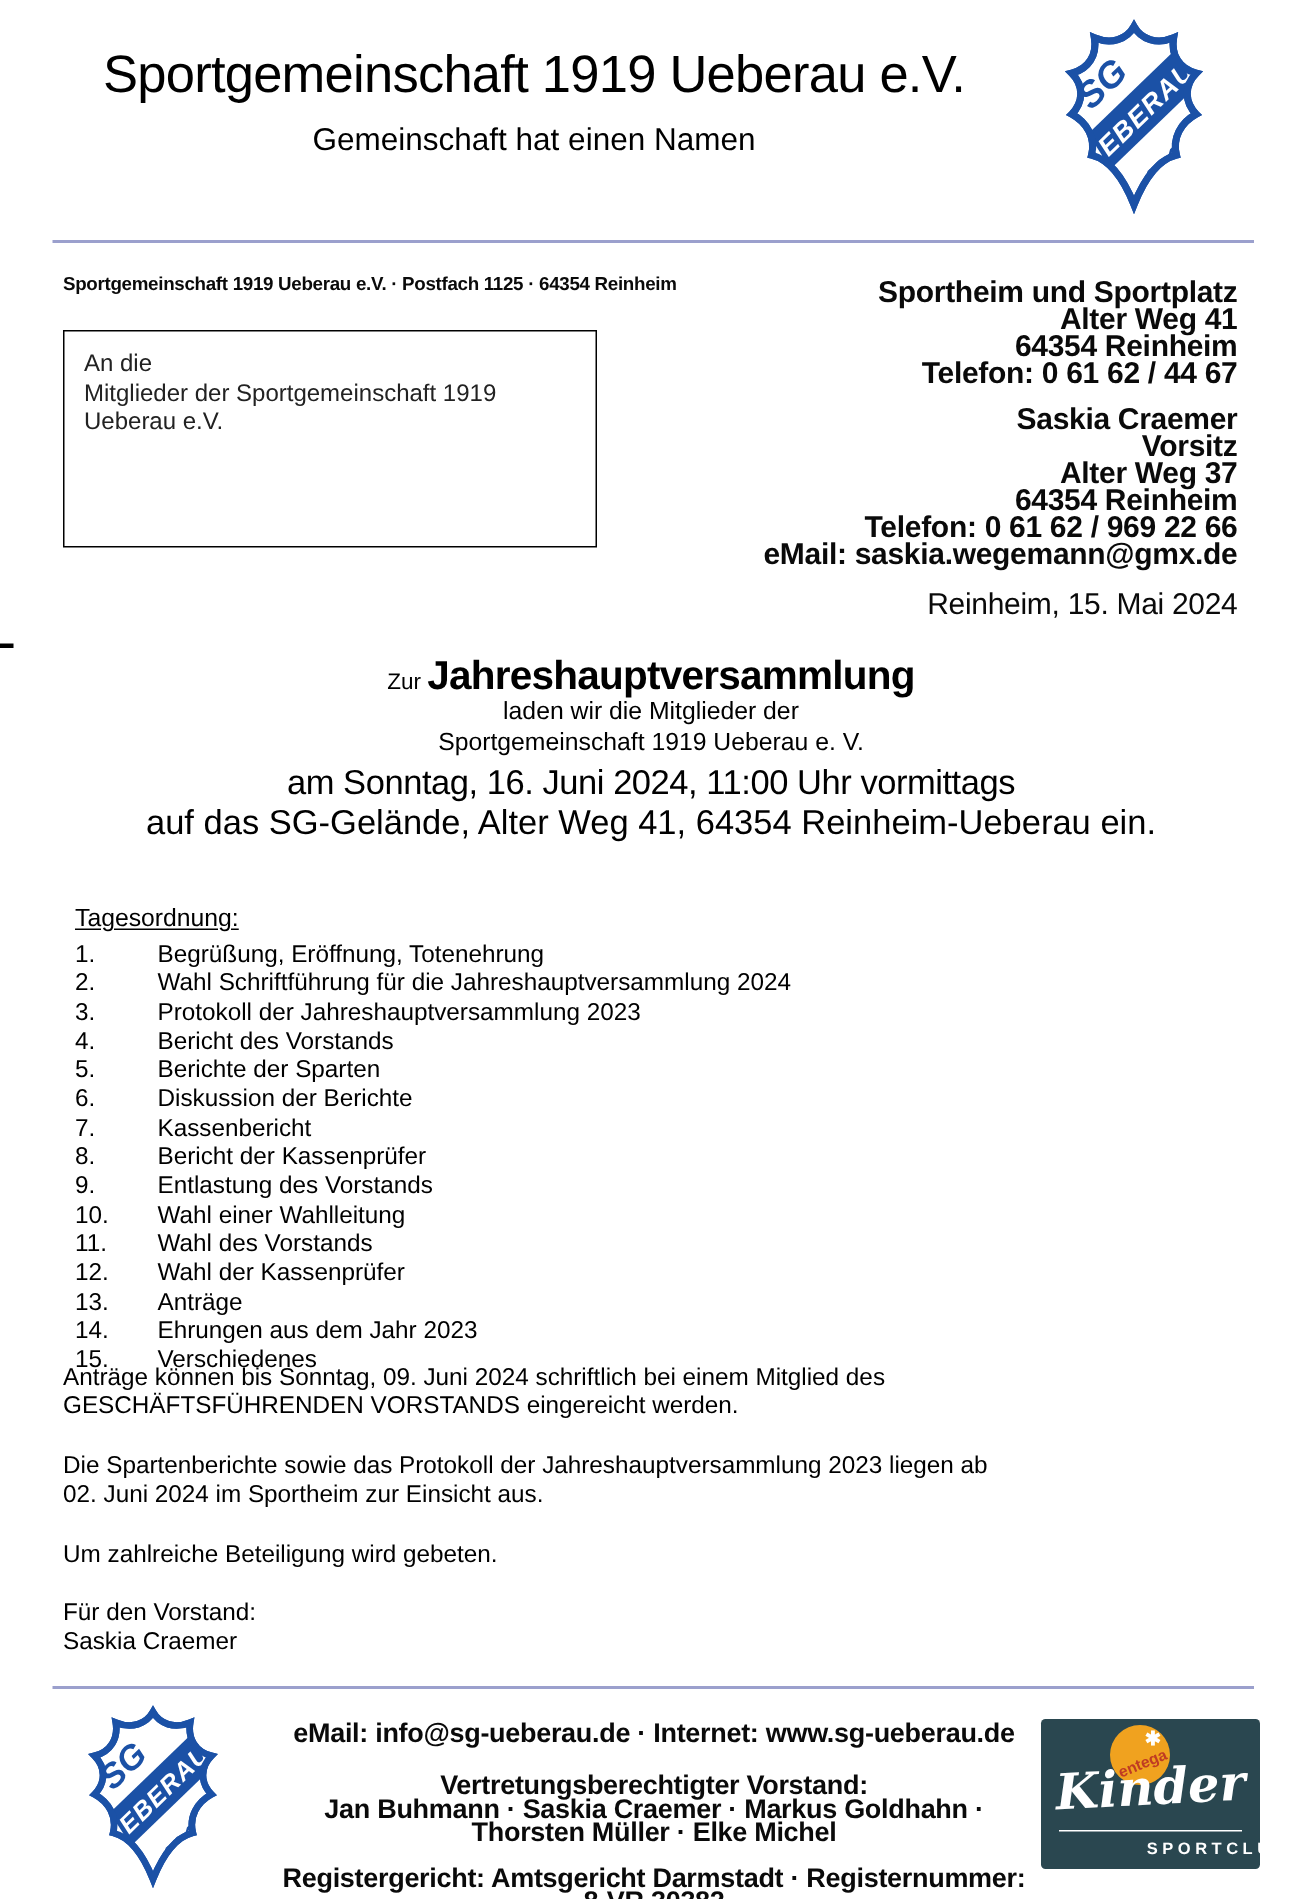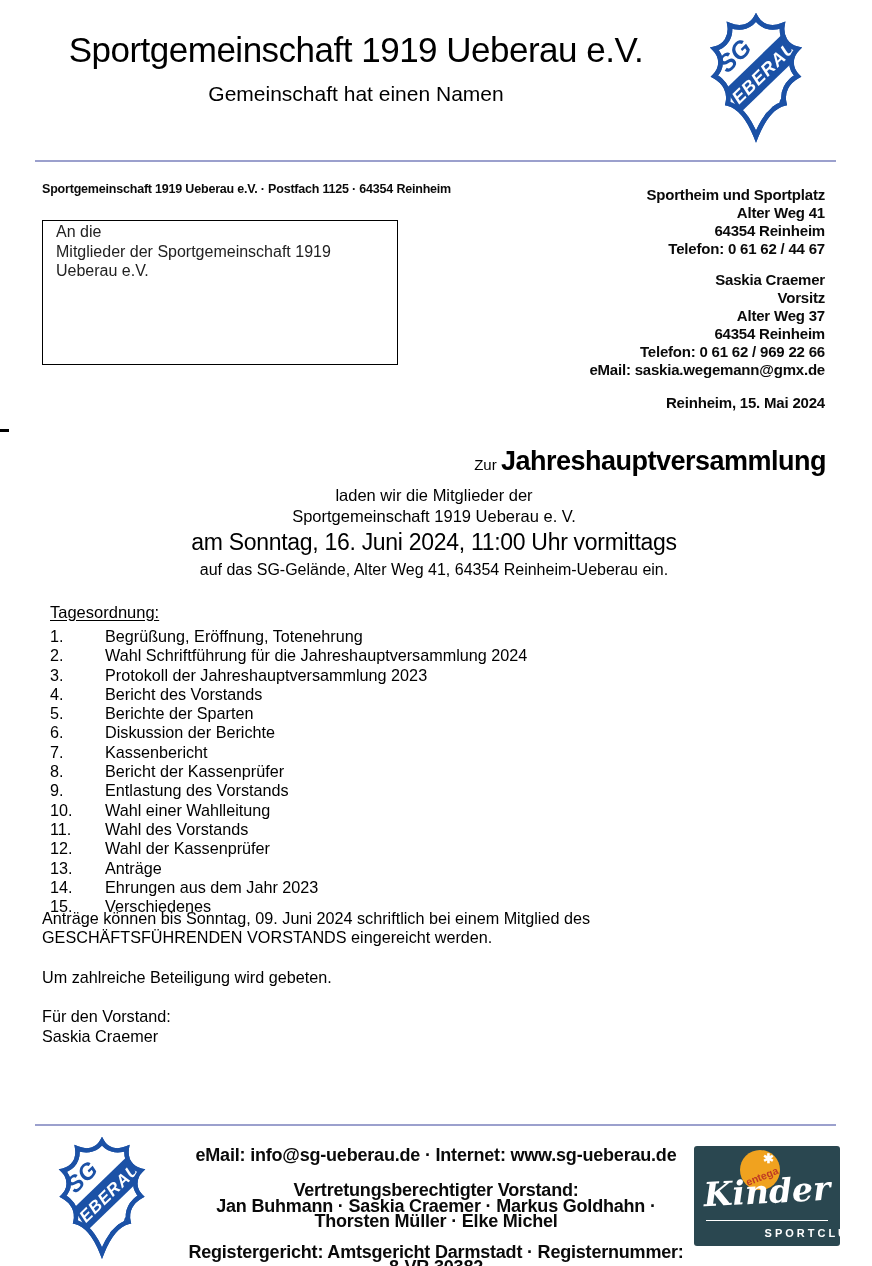--- a/index.html
+++ b/index.html
@@ -11,35 +11,35 @@
   .header-text{position:absolute;left:30px;top:30px;width:652px;text-align:center;}
   .doc-title{font-size:35px;font-weight:400;letter-spacing:-0.5px;white-space:nowrap;}
   .doc-subtitle{font-size:21px;font-weight:400;margin-top:12px;}
   .shield-top{position:absolute;left:698px;top:12px;width:116px;height:132px;}
   .rule{position:absolute;left:35px;width:801px;height:2px;background:#9ba0cd;}
   .rule-top{top:160px;}
   .rule-bottom{top:1124px;}
   
   .sender-line{position:absolute;left:42px;top:182px;font-size:12.5px;font-weight:600;color:#0a0a0a;letter-spacing:-0.2px;}
   .addr-box{position:absolute;left:42px;top:220px;width:356px;height:145px;border:1.5px solid #000;
-    padding:1px 0 0 13px;box-sizing:border-box;font-size:16px;line-height:19.5px;color:#222;}
-  .contact-col{position:absolute;right:47px;top:186px;text-align:right;font-size:15px;line-height:18px;
+    padding:12px 0 0 13px;box-sizing:border-box;font-size:16px;line-height:19.5px;color:#222;}
+  .contact-col{position:absolute;right:47px;top:186px;text-align:right;font-size:20px;line-height:18px;
     font-weight:600;color:#0a0a0a;letter-spacing:-0.2px;}
   .contact-col .strong{font-weight:700;}
   .contact-gap{height:13px;}
-  .dateline{margin-top:15px;font-weight:700;}
+  .dateline{margin-top:15px;font-weight:400;}
   .fold-mark{position:absolute;left:0;top:429px;width:9px;height:3px;background:#000;}
   
   .invite{position:absolute;left:42px;top:441px;width:784px;text-align:center;}
-  .inv-l1{line-height:41px;text-align:right;}
+  .inv-l1{line-height:18px;}
   .inv-zur{font-size:15px;}
   .inv-event{font-size:27px;font-weight:700;letter-spacing:-0.5px;}
   .inv-line{font-size:16.5px;line-height:21px;}
   .inv-when{font-size:23px;font-weight:400;line-height:31px;letter-spacing:-0.3px;}
-  .inv-where{font-size:16px;line-height:23px;}
+  .inv-where{font-size:23px;line-height:23px;}
   
   .agenda{position:absolute;left:50px;top:581px;width:700px;}
   .agenda-heading{font-size:16.5px;text-decoration:underline;text-underline-offset:2px;margin-bottom:4px;line-height:22px;margin-top:20px;}
   .agenda-row{display:flex;font-size:16.2px;line-height:19.3px;}
   .agenda-num{width:55px;flex:0 0 55px;}
   
   .body-text{position:absolute;left:42px;top:909px;width:760px;font-size:16.2px;line-height:19.4px;}
   .body-text p{margin:0 0 20px 0;}
   .body-text p.closing{margin-bottom:0;}
   
@@ -189,20 +189,24 @@
         <span>Verschiedenes</span>
       </div>
   </div>
 
   <div class="body-text">
     <p>
       <span style="display:block">Anträge können bis Sonntag, 09. Juni 2024 schriftlich bei einem Mitglied des</span>
       <span style="display:block">GESCHÄFTSFÜHRENDEN VORSTANDS eingereicht werden.</span>
     </p>
     <p>
+      <span style="display:block">Die Spartenberichte sowie das Protokoll der Jahreshauptversammlung 2023 liegen ab</span>
+      <span style="display:block">02. Juni 2024 im Sportheim zur Einsicht aus.</span>
+    </p>
+    <p>
       <span style="display:block">Um zahlreiche Beteiligung wird gebeten.</span>
     </p>
     <p class="closing">
       <span style="display:block">Für den Vorstand:</span>
       <span style="display:block">Saskia Craemer</span>
     </p>
   </div>
 
   <div class="rule rule-bottom"></div>
 

